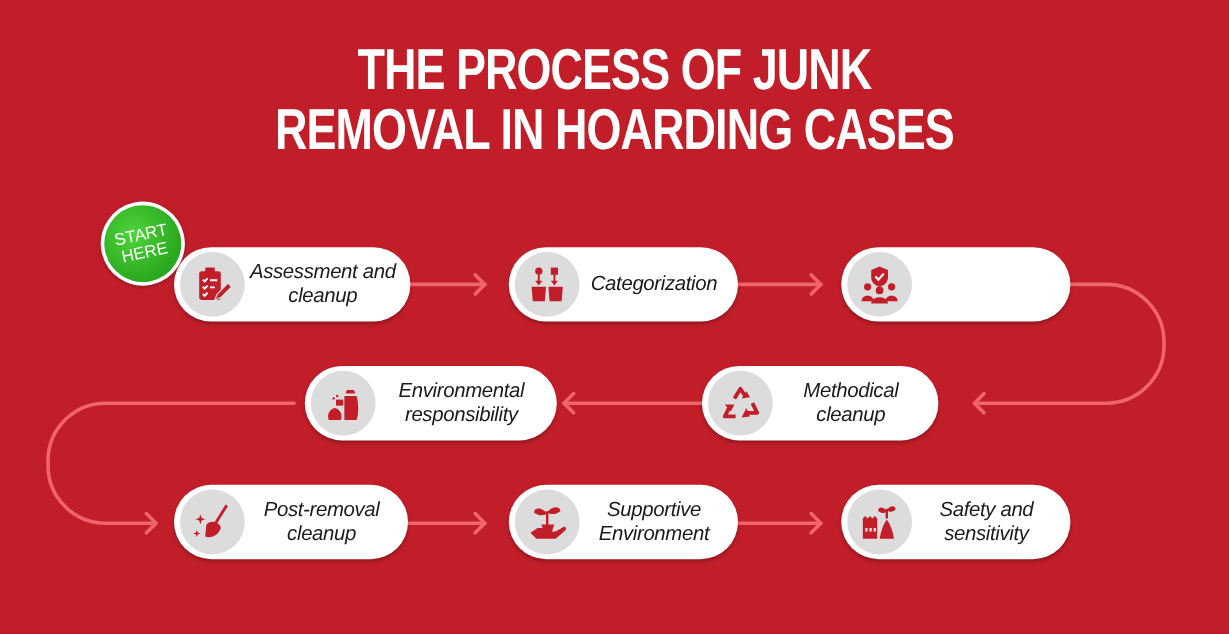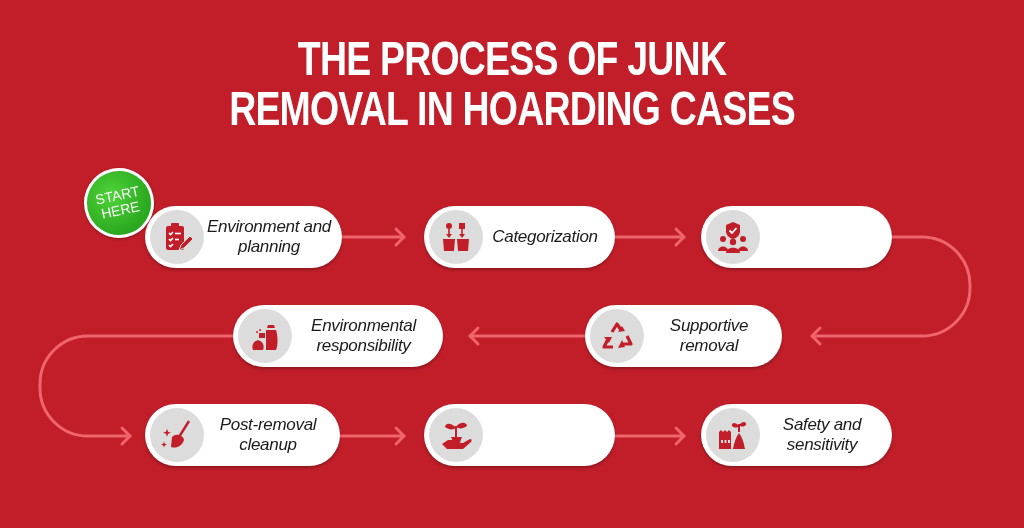--- a/index.html
+++ b/index.html
@@ -60,21 +60,21 @@
         <g stroke="#fff" stroke-width="1.6" fill="none">
           <polyline points="9,13 10.5,14.5 13,12"></polyline>
           <line x1="15" y1="13.5" x2="21" y2="13.5"></line>
           <polyline points="9,19 10.5,20.5 13,18"></polyline>
           <line x1="15" y1="19.5" x2="19" y2="19.5"></line>
           <polyline points="9,25 10.5,26.5 13,24"></polyline>
         </g>
         <path d="M19 30 L21 25 L30 16 L33 19 L24 28 Z" fill="#c11e29" stroke="#dcdcdc" stroke-width="1"></path>
       </svg>
   </div>
-  <div class="lbl">Environment and planning</div>
+  <div class="lbl">Assessment and cleanup</div>
 </div>
 
 <div class="pill" style="left:424px;top:206px;width:191px;">
   <div class="ic">
     <svg viewBox="0 0 34 34">
         <circle cx="10" cy="6" r="3" fill="#c11e29"></circle>
         <rect x="20" y="3" width="6" height="6" fill="#c11e29"></rect>
         <g stroke="#c11e29" stroke-width="1.6">
           <line x1="10" y1="9" x2="10" y2="16"></line>
           <line x1="23" y1="9" x2="23" y2="16"></line>
@@ -109,24 +109,24 @@
         <g fill="none" stroke="#c11e29" stroke-width="3.2" stroke-linejoin="round">
           <path d="M12 13 L17 5 L21 11"></path>
           <path d="M27 17 L31 25 L22 25"></path>
           <path d="M13 28 L4 28 L8 20"></path>
         </g>
         <polygon points="18,13 25,12 22,7" fill="#c11e29"></polygon>
         <polygon points="22,21 18,29 25,28" fill="#c11e29"></polygon>
         <polygon points="4,18 12,18 9,24" fill="#c11e29"></polygon>
       </svg>
   </div>
-  <div class="lbl">Supportive removal</div>
+  <div class="lbl">Methodical cleanup</div>
 </div>
 
-<div class="pill" style="left:233px;top:305px;width:210px;justify-content:flex-end;">
+<div class="pill" style="left:254px;top:305px;width:210px;justify-content:flex-end;">
   <div class="ic">
     <svg viewBox="0 0 34 34">
         <path d="M19 9 L27 9 L26 6 L20 6 Z" fill="#c11e29"></path>
         <path d="M18 11 H28 C30 16 30 27 28 31 H18 Z" fill="#c11e29"></path>
         <rect x="11" y="14" width="6" height="5" fill="#c11e29"></rect>
         <circle cx="9" cy="13" r="1" fill="#c11e29"></circle>
         <circle cx="12" cy="11" r="1" fill="#c11e29"></circle>
         <path d="M5 31 C3 26 6 22 10 21 C14 22 17 26 15 31 Z" fill="#c11e29"></path>
       </svg>
   </div>
@@ -148,20 +148,21 @@
 <div class="pill" style="left:424px;top:404px;width:191px;">
   <div class="ic">
     <svg viewBox="0 0 34 34">
         <line x1="17" y1="8" x2="17" y2="20" stroke="#c11e29" stroke-width="2"></line>
         <path d="M17 10 C12 4 6 5 6 9 C10 12 14 12 17 10 Z" fill="#c11e29"></path>
         <path d="M17 9 C21 3 28 4 28 8 C24 11 20 11 17 9 Z" fill="#c11e29"></path>
         <path d="M12 19 H23 L21 24 H14 Z" fill="#c11e29"></path>
         <path d="M3 26 L9 22 H20 C22 22 22 25 20 25 H14 L24 25 L31 21 C33 21 33 23 32 24 L24 31 H8 Z" fill="#c11e29"></path>
       </svg>
   </div>
+  <div class="lbl">Supportive Environment</div>
 </div>
 
 <div class="pill" style="left:701px;top:404px;width:191px;">
   <div class="ic">
     <svg viewBox="0 0 34 34">
         <path d="M3 14 L5 12 L7 14 L9 12 L11 14 L13 12 L15 14 V31 H3 Z" fill="#c11e29"></path>
         <g fill="#dcdcdc">
           <rect x="5" y="22" width="2" height="3"></rect>
           <rect x="8.5" y="22" width="2" height="3"></rect>
           <rect x="12" y="22" width="2" height="3"></rect>

